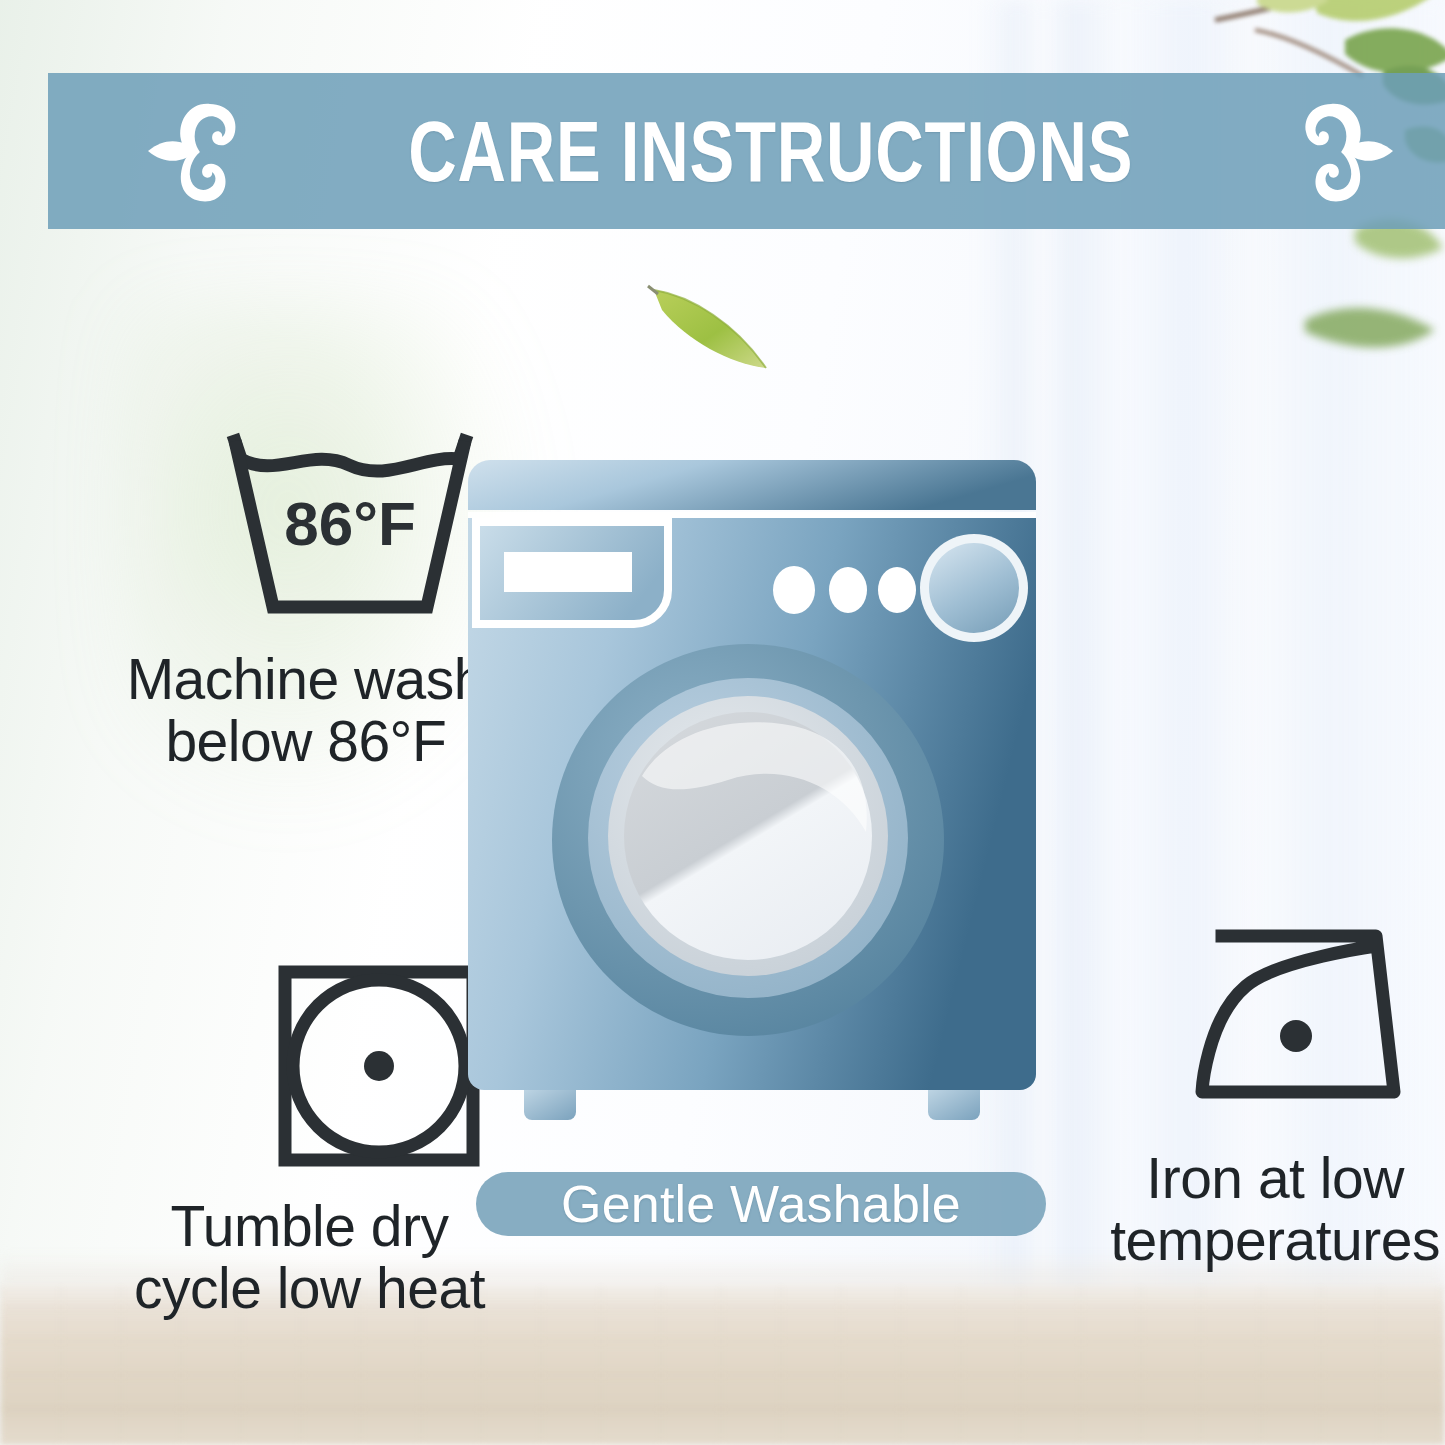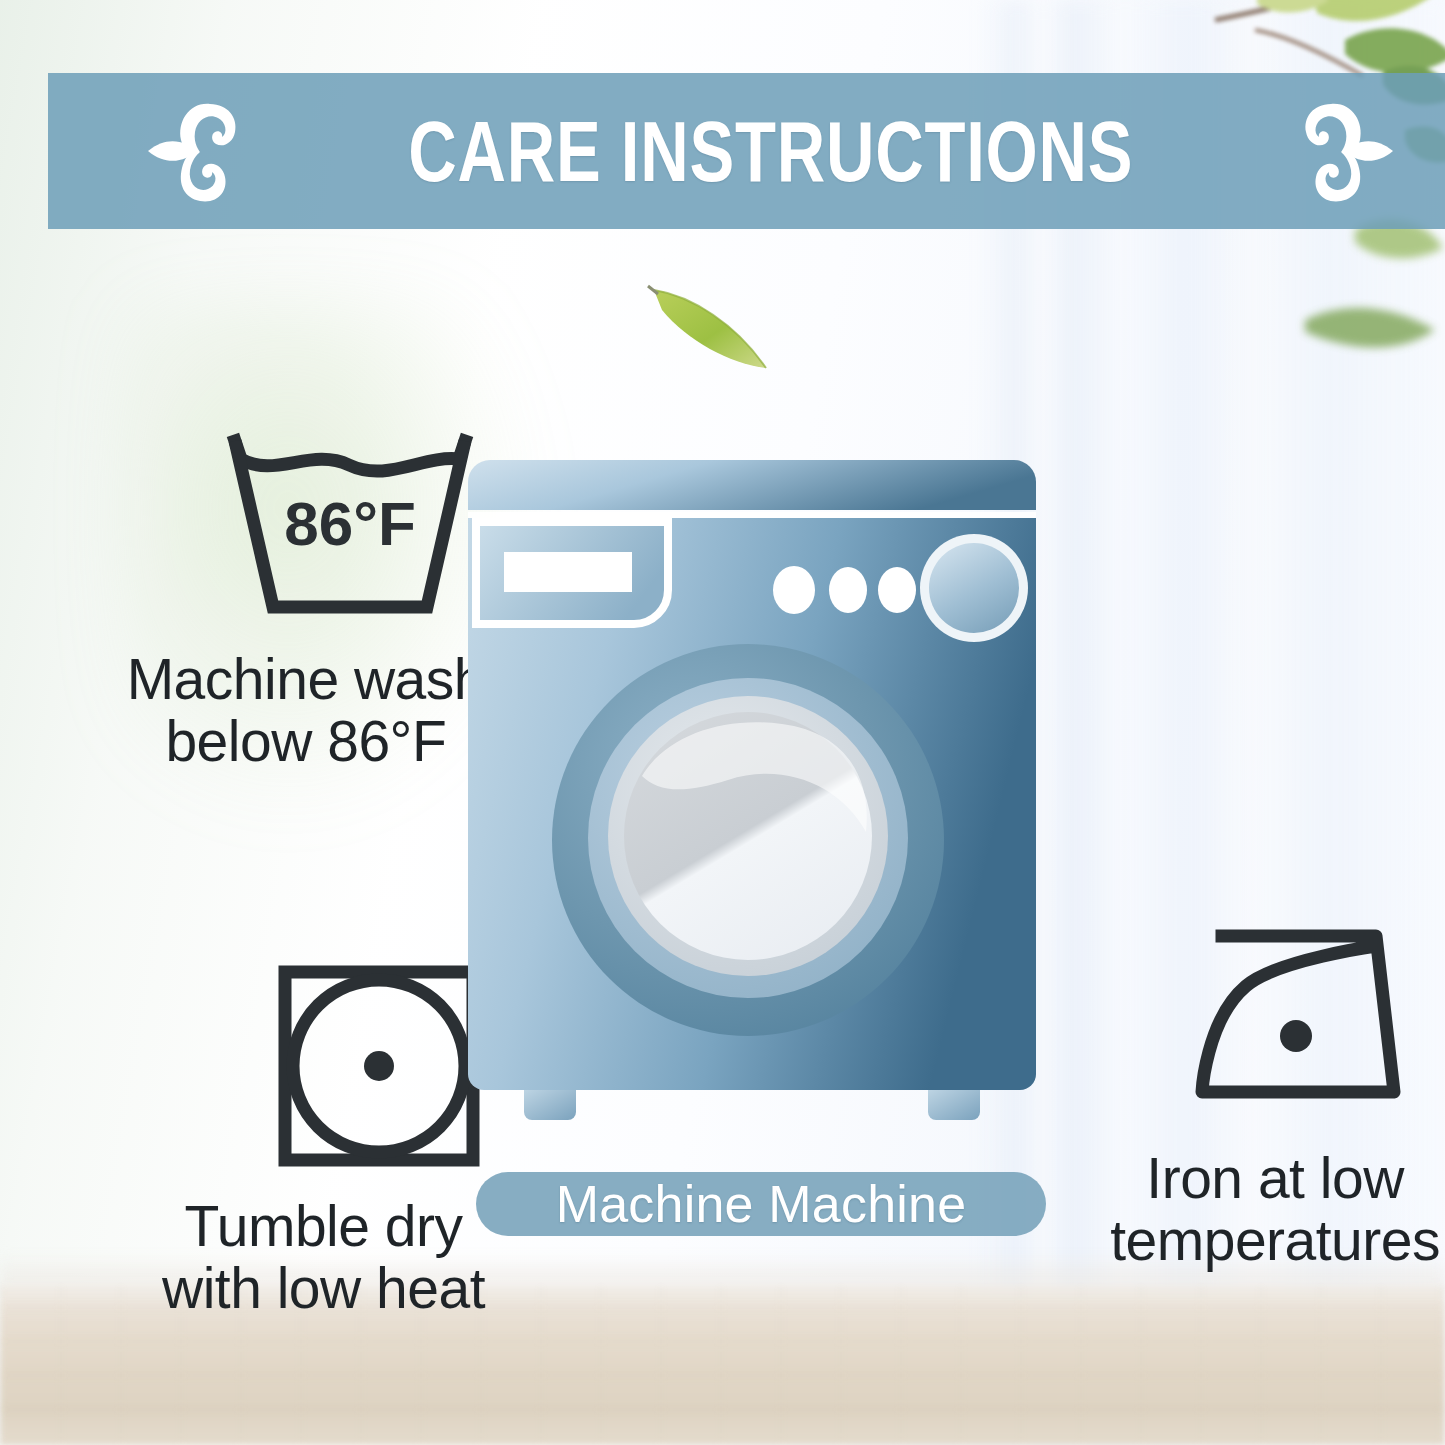--- a/index.html
+++ b/index.html
@@ -305,21 +305,21 @@
   </div>
 
 
   <div class="cell" id="cell-dry">
     <svg class="sym" width="212" height="212" viewBox="0 0 212 212">
       <rect x="12" y="12" width="188" height="188" fill="none" stroke="#2b3034" stroke-width="13"></rect>
       <circle cx="106" cy="106" r="86" fill="none" stroke="#2b3034" stroke-width="13"></circle>
       <circle cx="106" cy="106" r="15" fill="#2b3034"></circle>
     </svg>
     <div class="caption">Tumble dry
-with low heat</div>
+cycle low heat</div>
   </div>
 
   <div class="cell" id="cell-iron">
     <svg class="sym" width="260" height="200" viewBox="0 0 260 200">
       <path d="M42 12 L196 12 L214 168 L22 168 C22 168 26 96 66 62 C96 36 196 22 196 22" fill="none" stroke="#2b3034" stroke-width="13" stroke-linejoin="round" stroke-linecap="square"></path>
       <circle cx="116" cy="112" r="16" fill="#2b3034"></circle>
     </svg>
     <div class="caption">Iron at low
 temperatures</div>
   </div>
@@ -390,16 +390,16 @@
     <circle cx="296" cy="398" r="160" fill="url(#doorMid)"></circle>
     <circle cx="296" cy="396" r="140" fill="url(#doorRing)"></circle>
     <circle cx="296" cy="396" r="124" fill="url(#glassGrad)"></circle>
     <path d="M190 336 C214 296 270 276 330 284 C392 292 420 336 414 392 C388 344 330 322 276 340 C232 354 206 352 190 336 Z" fill="#ffffff" opacity="0.55"></path>
 
     <path d="M72 650 h52 v22 a8 8 0 0 1 -8 8 h-36 a8 8 0 0 1 -8 -8 z" fill="url(#footGrad)"></path>
     <path d="M476 650 h52 v22 a8 8 0 0 1 -8 8 h-36 a8 8 0 0 1 -8 -8 z" fill="url(#footGrad)"></path>
   </svg>
 
   <div class="pill">
-    <span class="pill-label">Machine Machine</span>
+    <span class="pill-label">Gentle Washable</span>
   </div>
 
 </div>
 
 </body></html>

